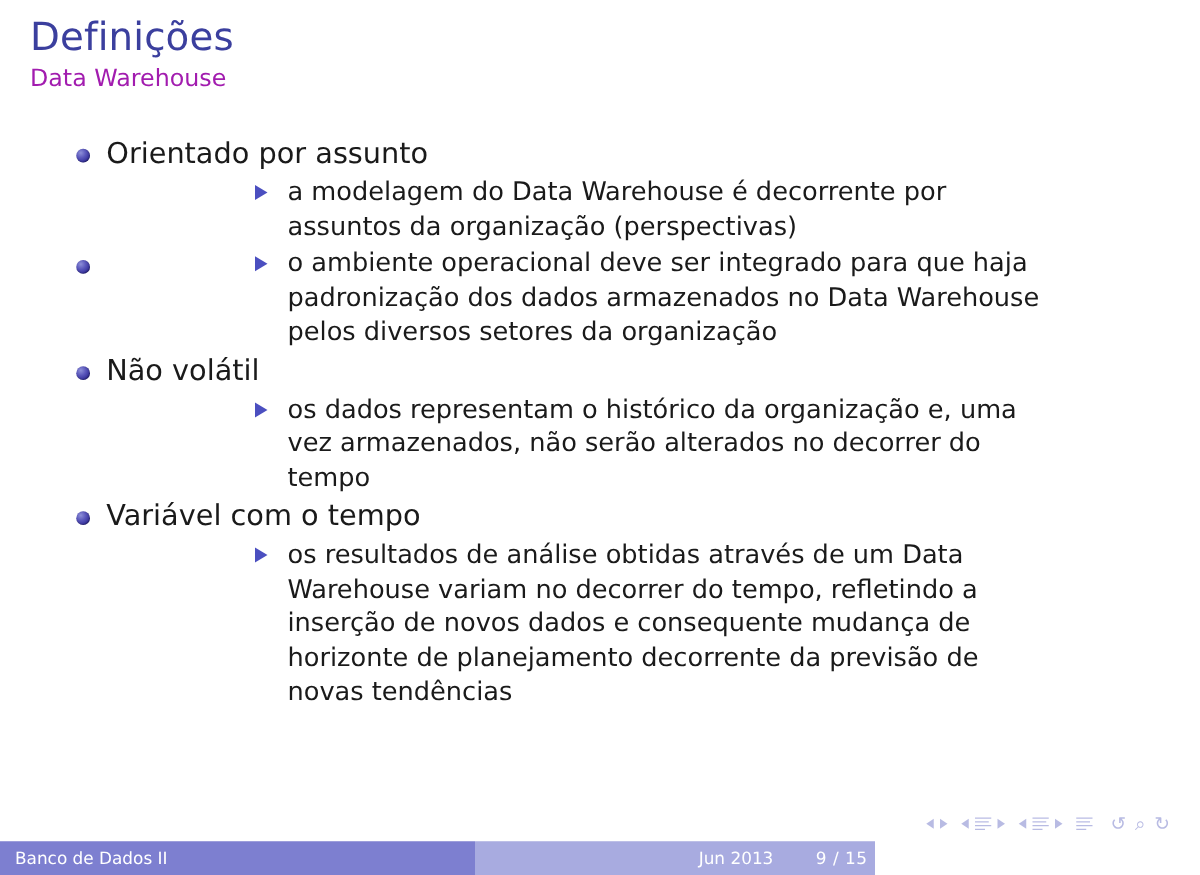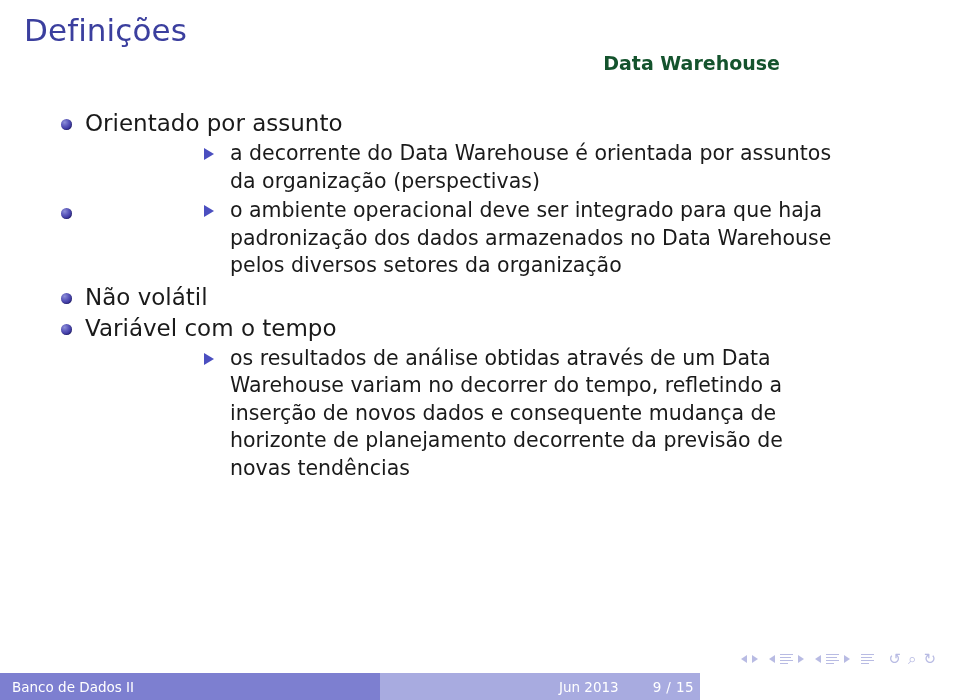--- a/index.html
+++ b/index.html
@@ -27,27 +27,26 @@
   }
   #slide-title {
     color: #3b3f9e;
     font-size: 31px;
     line-height: 36px;
     font-weight: 400;
     letter-spacing: 0.1px;
     white-space: nowrap;
   }
   #slide-subtitle {
-    color: #14532d;
+    color: #a21caf;
     font-size: 19px;
     line-height: 24px;
-    font-weight: 700;
+    font-weight: 400;
     margin-top: 3px;
     white-space: nowrap;
-    text-align: right;
   }
 
   
   #slide-body {
     position: absolute;
     left: 0;
     top: 108px;
     width: 843px;
   }
 
@@ -215,38 +214,44 @@
 
 <div id="slide-body">
   <ul class="lvl1">
 
     <li class="item1">
       <span class="ball"></span>
       <span class="itemtext">Orientado por assunto</span>
       <ul class="lvl2">
         <li class="item2">
           <span class="tri"></span>
-          <span class="itemtext">a decorrente do Data Warehouse é orientada por assuntos da organização (perspectivas)</span>
+          <span class="itemtext">a modelagem do Data Warehouse é decorrente por assuntos da organização (perspectivas)</span>
         </li>
       </ul>
     </li>
 
     <li class="item1">
       <span class="ball"></span>
       <ul class="lvl2">
         <li class="item2">
           <span class="tri"></span>
           <span class="itemtext">o ambiente operacional deve ser integrado para que haja padronização dos dados armazenados no Data Warehouse pelos diversos setores da organização</span>
         </li>
       </ul>
     </li>
 
     <li class="item1">
       <span class="ball"></span>
       <span class="itemtext">Não volátil</span>
+      <ul class="lvl2">
+        <li class="item2">
+          <span class="tri"></span>
+          <span class="itemtext">os dados representam o histórico da organização e, uma vez armazenados, não serão alterados no decorrer do tempo</span>
+        </li>
+      </ul>
     </li>
 
     <li class="item1">
       <span class="ball"></span>
       <span class="itemtext">Variável com o tempo</span>
       <ul class="lvl2">
         <li class="item2">
           <span class="tri"></span>
           <span class="itemtext">os resultados de análise obtidas através de um Data Warehouse variam no decorrer do tempo, refletindo a inserção de novos dados e consequente mudança de horizonte de planejamento decorrente da previsão de novas tendências</span>
         </li>

